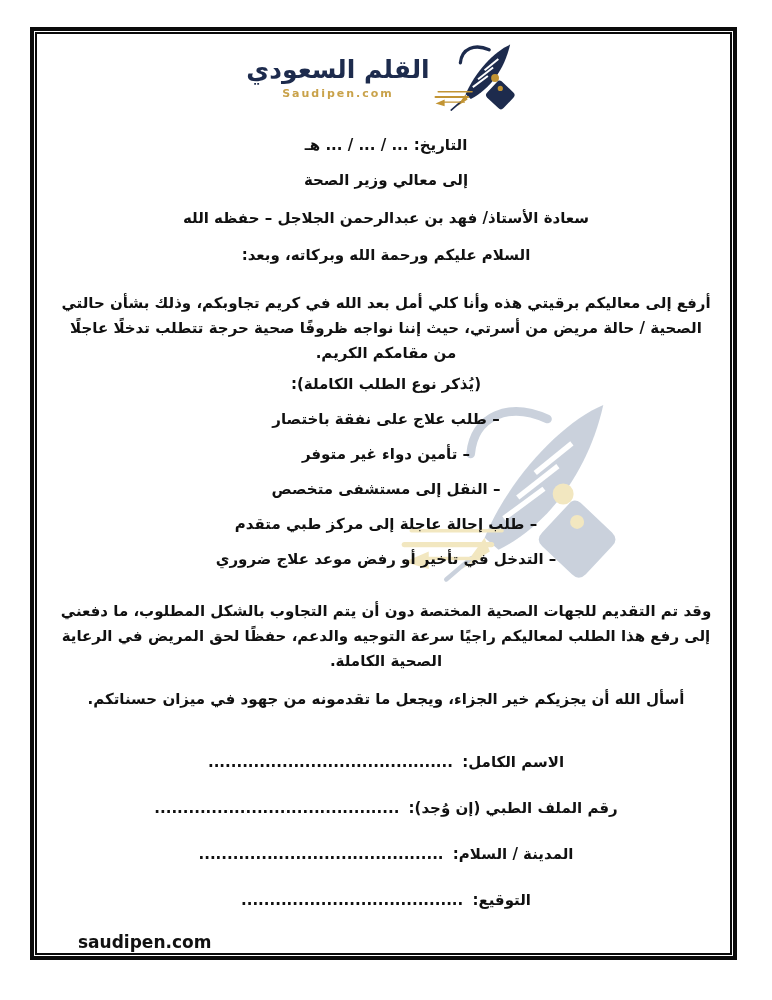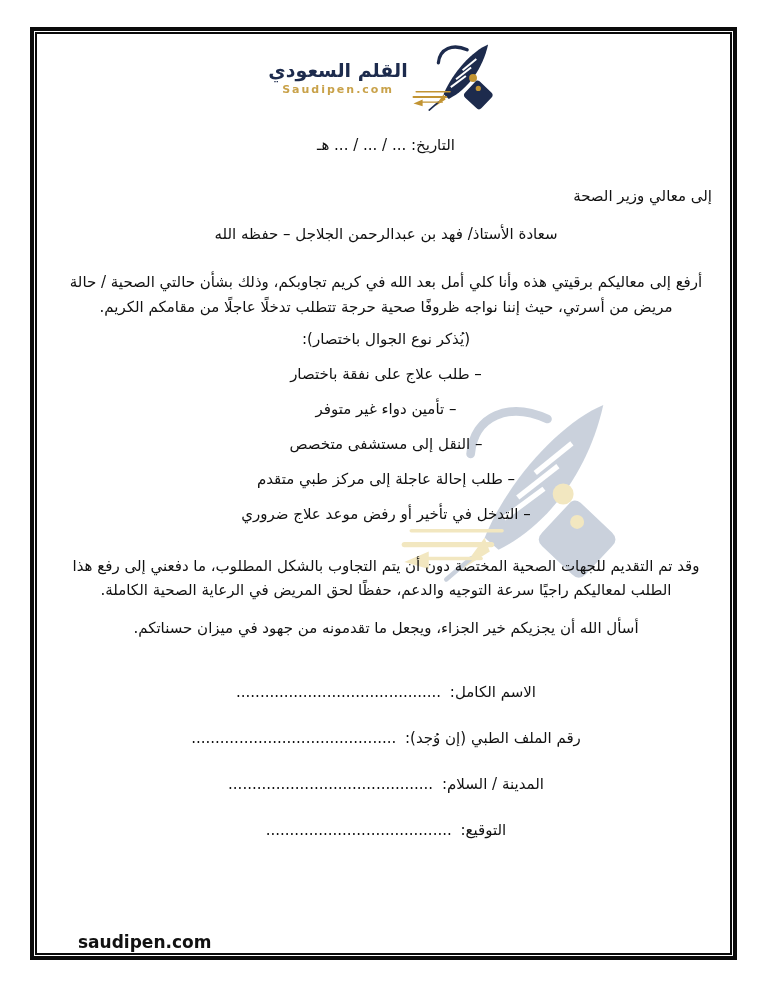--- a/index.html
+++ b/index.html
@@ -24,33 +24,33 @@
     --navy:#c1cad7;--gold:#f0e3b6;
   }
   .content{
     position:absolute;left:60px;right:60px;top:40px;z-index:1;
     text-align:center;
   }
   
   .logo{display:inline-flex;align-items:center;gap:4px;margin-top:2px;}
   .logo-text{text-align:center;}
   .logo-title{
-    font-size:19px;font-weight:700;color:#1d2b4d;line-height:1.15;
+    font-size:25px;font-weight:700;color:#1d2b4d;line-height:1.15;
     direction:rtl;
   }
   .logo-subtitle{
     font-size:11px;font-weight:700;color:#c9a24a;letter-spacing:2px;
     margin-top:2px;
   }
   .logo-icon{width:92px;height:72px;--navy:#1d2b4d;--gold:#c29433;}
   
-  .letter{direction:rtl;font-weight:400;font-size:15px;}
+  .letter{direction:rtl;font-weight:700;font-size:15px;}
   .line{margin:0;}
   .l-date{margin-top:22px;}
-  .l-to{margin-top:33px;text-align:right;}
+  .l-to{margin-top:17px;}
   .l-recipient{margin-top:20px;}
   .l-salutation{margin-top:19px;}
   .par{margin:27px auto 0;max-width:652px;line-height:1.65;}
   .l-reqlabel{margin-top:10px;}
   .opt{margin:17px 0 0;}
   .par-followup{margin-top:31px;}
   .par-closing{margin-top:13px;}
   .fields{margin-top:42px;}
   .field{margin-top:28px;white-space:nowrap;}
   .f-label{margin-left:4px;}
@@ -109,24 +109,25 @@
       </div>
       <svg class="logo-icon" viewBox="0 0 140 110" preserveAspectRatio="xMidYMid meet">
         <use href="#pen-mark"></use>
       </svg>
     </div>
 
     <div class="letter">
       <p class="line l-date">التاريخ: ... / ... / ... هـ</p>
       <p class="line l-to">إلى معالي وزير الصحة</p>
       <p class="line l-recipient">سعادة الأستاذ/ فهد بن عبدالرحمن الجلاجل – حفظه الله</p>
+      <p class="line l-salutation">السلام عليكم ورحمة الله وبركاته، وبعد:</p>
 
       <p class="par">أرفع إلى معاليكم برقيتي هذه وأنا كلي أمل بعد الله في كريم تجاوبكم، وذلك بشأن حالتي الصحية / حالة مريض من أسرتي، حيث إننا نواجه ظروفًا صحية حرجة تتطلب تدخلًا عاجلًا من مقامكم الكريم.</p>
 
-      <p class="line l-reqlabel">(يُذكر نوع الجوال باختصار):</p>
+      <p class="line l-reqlabel">(يُذكر نوع الطلب الكاملة):</p>
 
       <p class="opt">– طلب علاج على نفقة باختصار</p>
       <p class="opt">– تأمين دواء غير متوفر</p>
       <p class="opt">– النقل إلى مستشفى متخصص</p>
       <p class="opt">– طلب إحالة عاجلة إلى مركز طبي متقدم</p>
       <p class="opt">– التدخل في تأخير أو رفض موعد علاج ضروري</p>
 
       <p class="par par-followup">وقد تم التقديم للجهات الصحية المختصة دون أن يتم التجاوب بالشكل المطلوب، ما دفعني إلى رفع هذا الطلب لمعاليكم راجيًا سرعة التوجيه والدعم، حفظًا لحق المريض في الرعاية الصحية الكاملة.</p>
       <p class="par par-closing">أسأل الله أن يجزيكم خير الجزاء، ويجعل ما تقدمونه من جهود في ميزان حسناتكم.</p>
 

